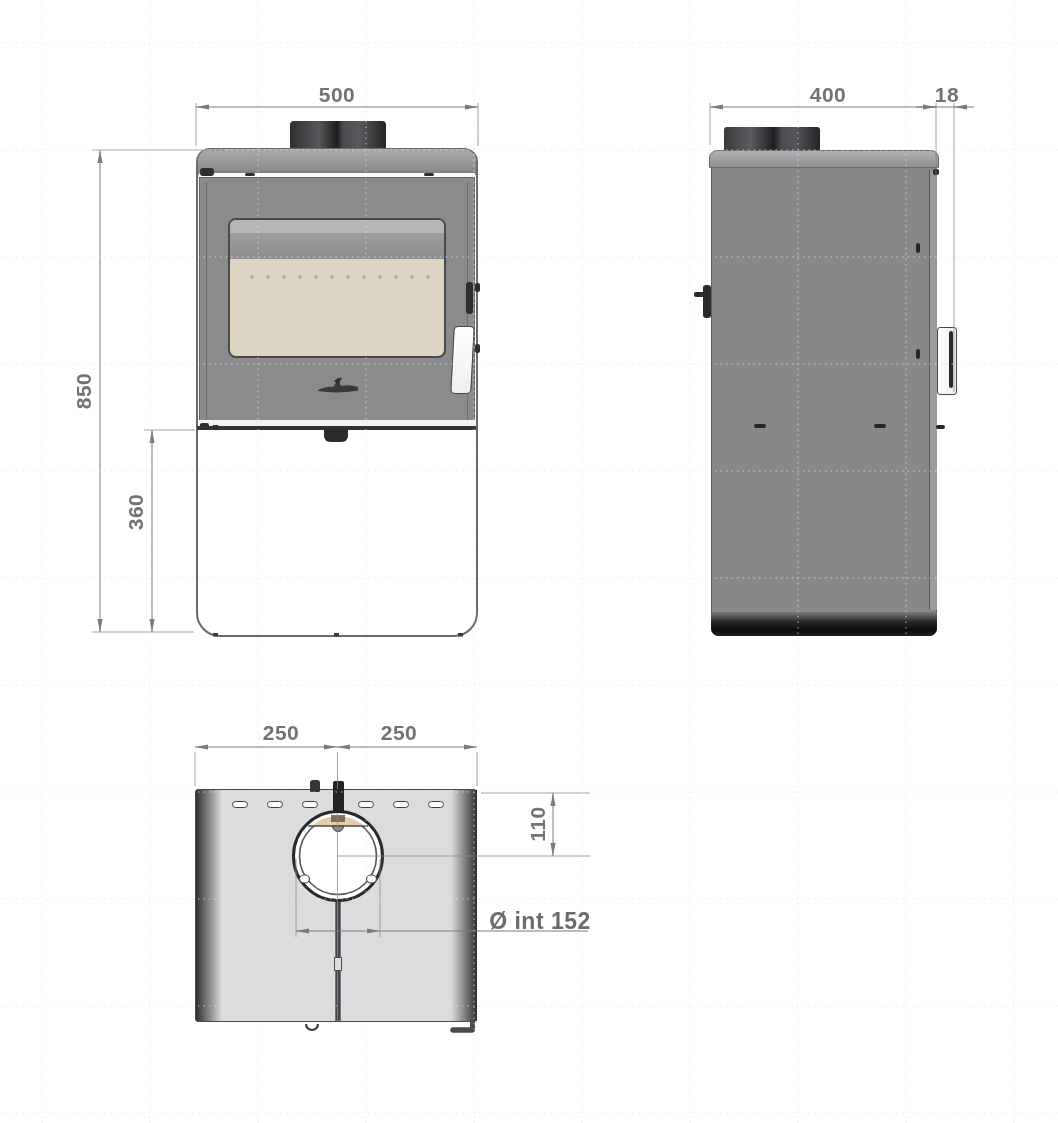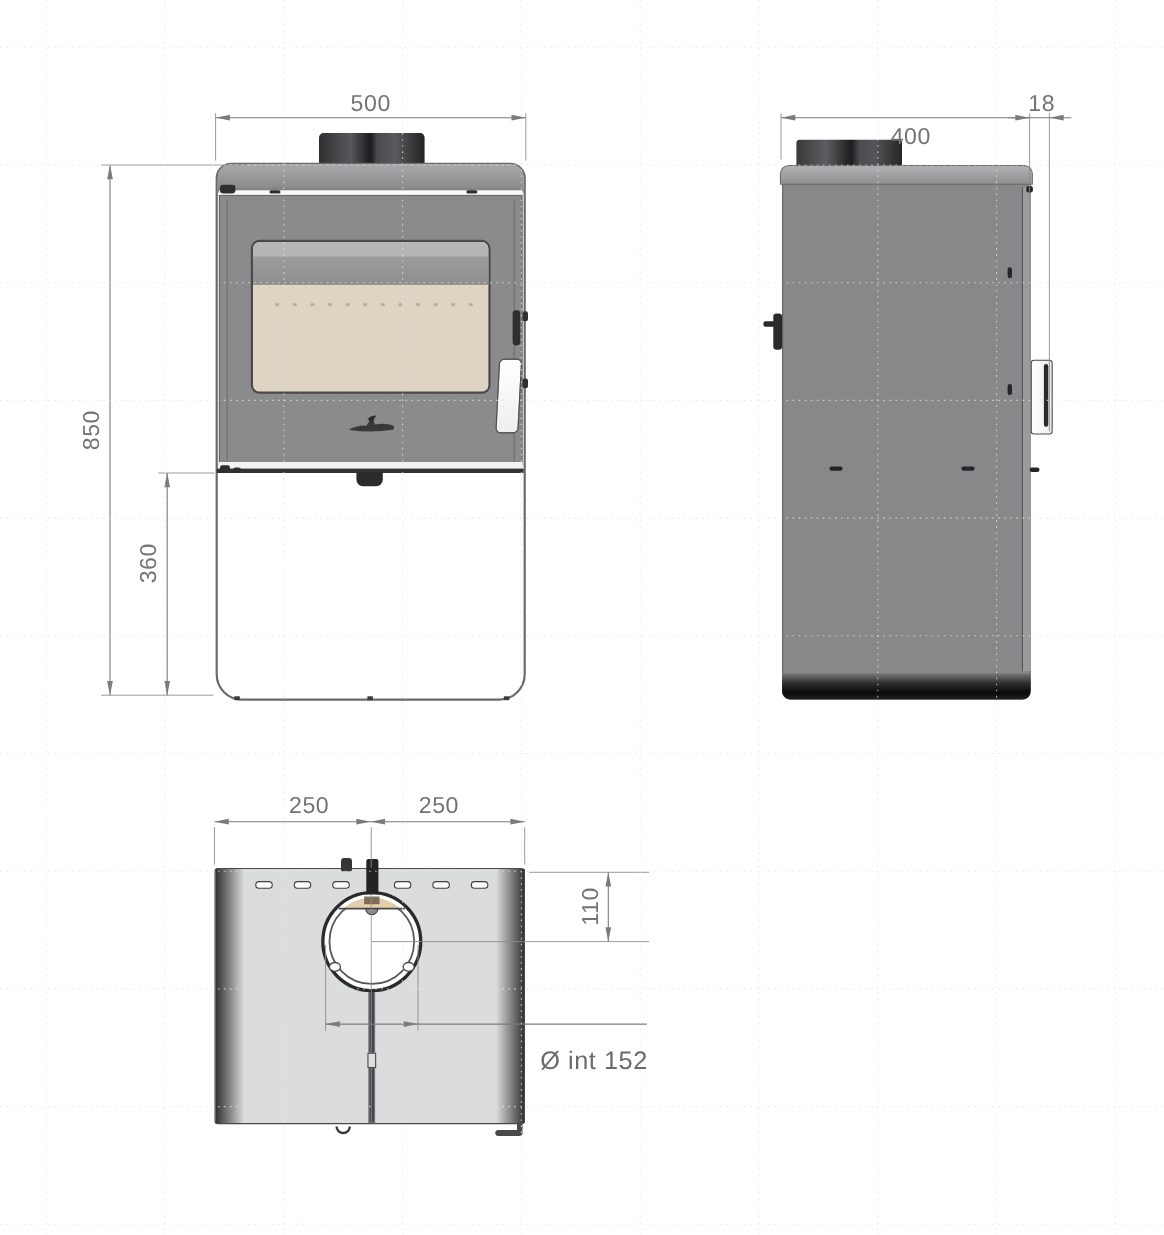--- a/index.html
+++ b/index.html
@@ -1,17 +1,17 @@
 <!DOCTYPE html>
 <html><head>
 <meta charset="utf-8">
 <style>
   html,body{margin:0;padding:0;background:#ffffff;}
   .canvas{position:relative;width:1058px;height:1123px;background:#ffffff;overflow:hidden;
-          font-family:"Liberation Sans","DejaVu Sans",sans-serif;}
+          font-family:"Liberation Sans","DejaVu Sans",sans-serif;font-weight:bold;}
   .abs{position:absolute;}
   svg.layer{position:absolute;left:0;top:0;width:1058px;height:1123px;pointer-events:none;}
 
   
   .dim-label{position:absolute;color:#737373;font-size:21px;letter-spacing:.5px;
              transform:translate(-50%,-50%);white-space:nowrap;z-index:9;}
   .dim-label.rot{transform:translate(-50%,-50%) rotate(-90deg);}
   .dim-label.big{font-size:23px;color:#6b6b6b;}
 
   
@@ -241,20 +241,20 @@
         <line x1="0" y1="792" x2="1058" y2="792"></line>
       <line x1="0" y1="899" x2="1058" y2="899"></line>
         <line x1="0" y1="1006" x2="1058" y2="1006"></line>
       <line x1="0" y1="1113" x2="1058" y2="1113"></line>
     </g>
   </svg>
 
   <div class="dim-label" style="left:337px;top:95px;">500</div>
   <div class="dim-label rot" style="left:84px; top:391px;">850</div>
   <div class="dim-label rot" style="left:136px;top:512px;">360</div>
-  <div class="dim-label" style="left:828px;top:95px;margin-top:30px;">400</div>
+  <div class="dim-label" style="left:828px;top:95px;">400</div>
   <div class="dim-label" style="left:947px;top:95px;">18</div>
   <div class="dim-label" style="left:281px;top:733px;">250</div>
   <div class="dim-label" style="left:399px;top:733px;">250</div>
   <div class="dim-label rot" style="left:538px;top:824px;">110</div>
-  <div class="dim-label big" style="left:540px;top:964px;">Ø int 152</div>
+  <div class="dim-label big" style="left:540px;top:921px;">Ø int 152</div>
 
 </div>
 
 </body></html>

